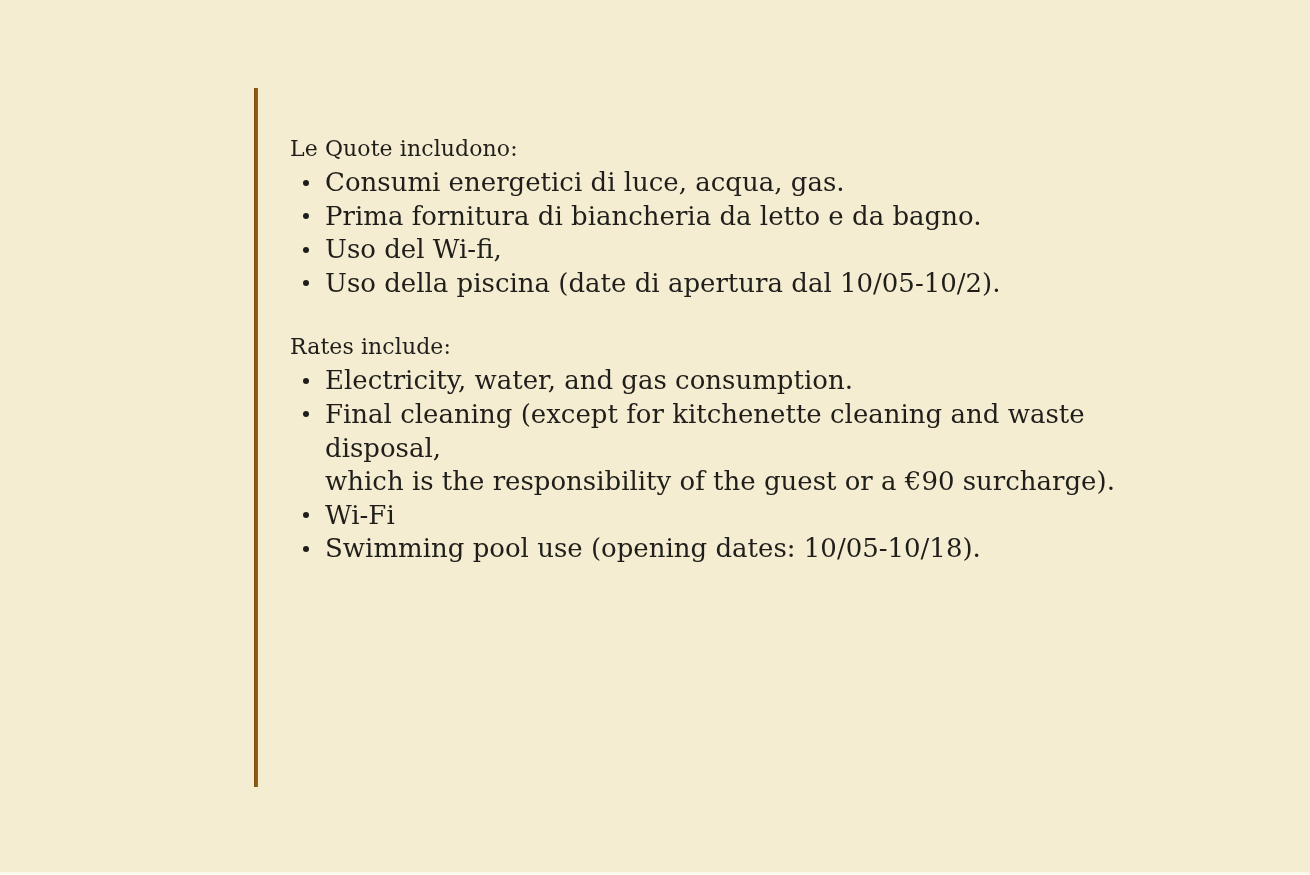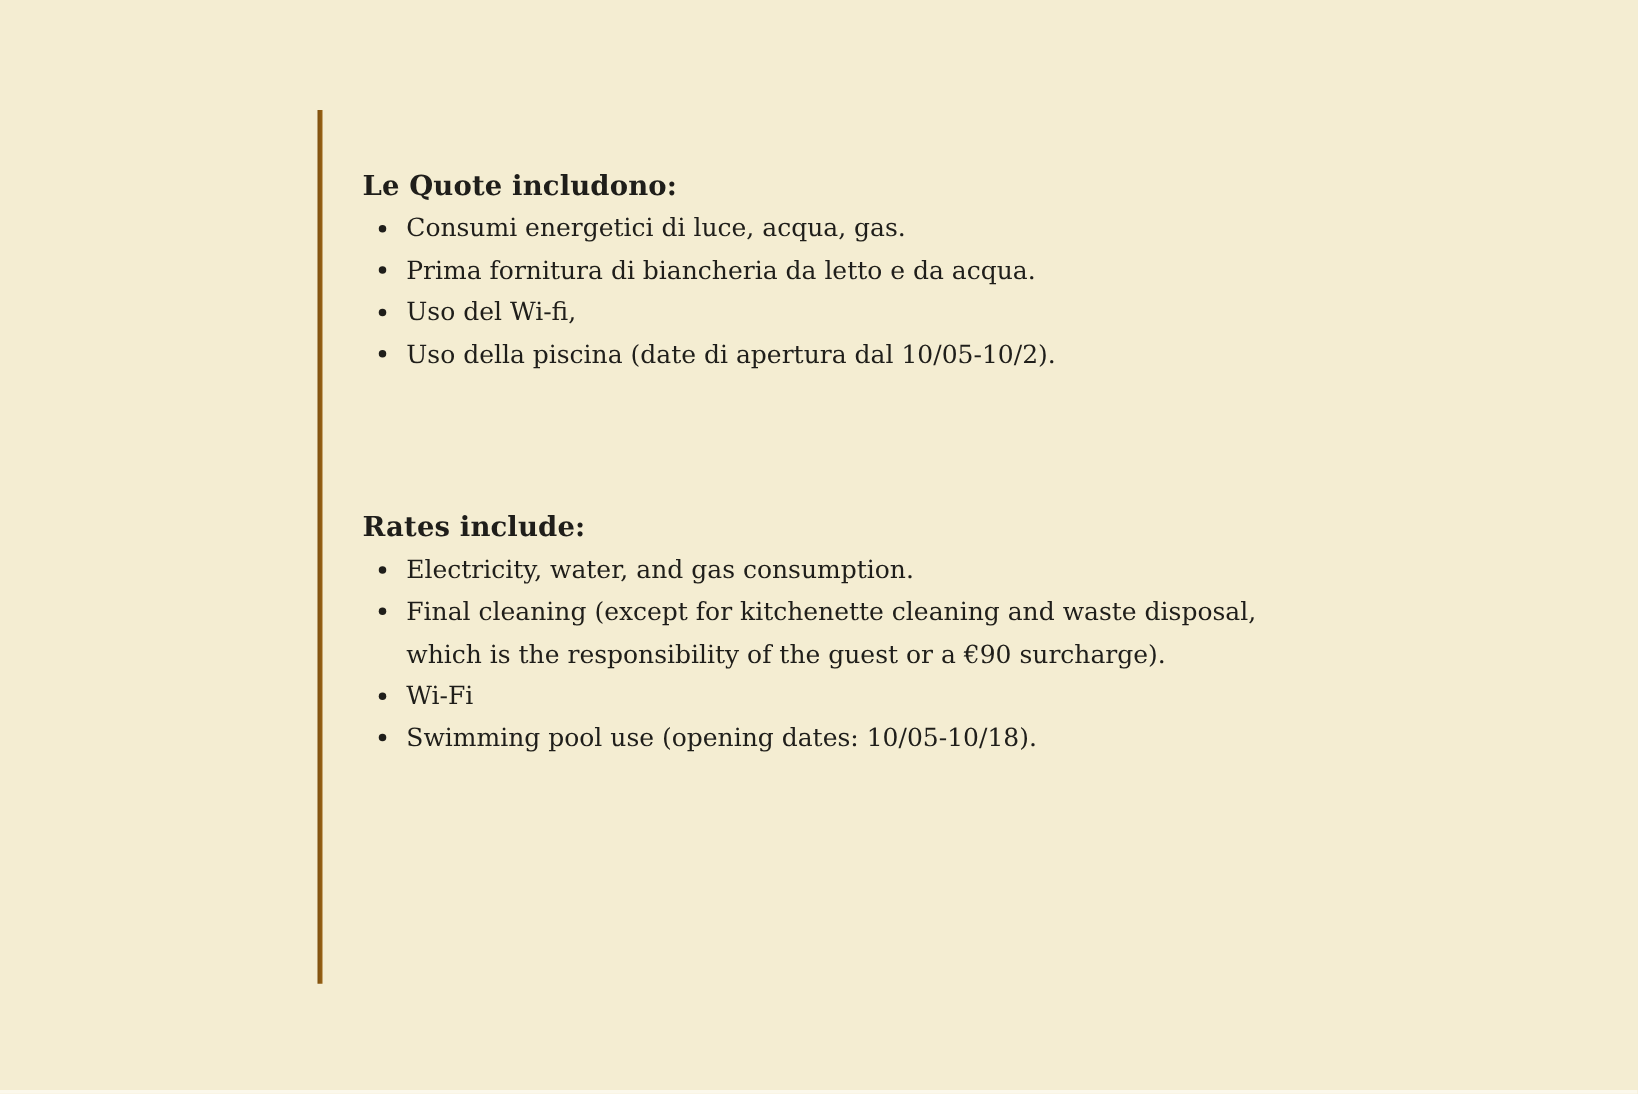--- a/index.html
+++ b/index.html
@@ -25,48 +25,48 @@
   }
   .content {
     position: absolute;
     left: 290px;
     top: 132px;
     width: 870px;
   }
   .section-heading {
     margin: 0;
     font-size: 22px;
-    font-weight: 700;
+    font-weight: 400;
     line-height: 34px;
     letter-spacing: 0.1px;
   }
   .item-list {
     list-style: none;
     margin: 0;
     padding: 0;
   }
   .item-list li {
     position: relative;
     padding-left: 35px;
-    font-size: 20px;
+    font-size: 26px;
     line-height: 33.6px;
     white-space: pre-line;
   }
   .item-list li::before {
     content: "";
     position: absolute;
     left: 13px;
     top: 13.5px;
     width: 6px;
     height: 6px;
     border-radius: 50%;
     background: #1f1e1a;
   }
   .section-english {
-    margin-top: 105px;
+    margin-top: 30px;
   }
   .bottom-edge-strip {
     position: absolute;
     left: 0;
     bottom: 0;
     width: 100%;
     height: 3px;
     background: #fbf8ec;
   }
 </style>
@@ -74,21 +74,21 @@
 <body>
 
 <div class="accent-rule"></div>
 
 <main class="content">
 
   <section class="section-italian">
     <h2 class="section-heading">Le Quote includono:</h2>
     <ul class="item-list">
       <li>Consumi energetici di luce, acqua, gas.</li>
-      <li>Prima fornitura di biancheria da letto e da acqua.</li>
+      <li>Prima fornitura di biancheria da letto e da bagno.</li>
       <li>Uso del Wi-fi,</li>
       <li>Uso della piscina (date di apertura dal 10/05-10/2).</li>
     </ul>
   </section>
 
   <section class="section-english">
     <h2 class="section-heading">Rates include:</h2>
     <ul class="item-list">
       <li>Electricity, water, and gas consumption.</li>
       <li>Final cleaning (except for kitchenette cleaning and waste disposal,

